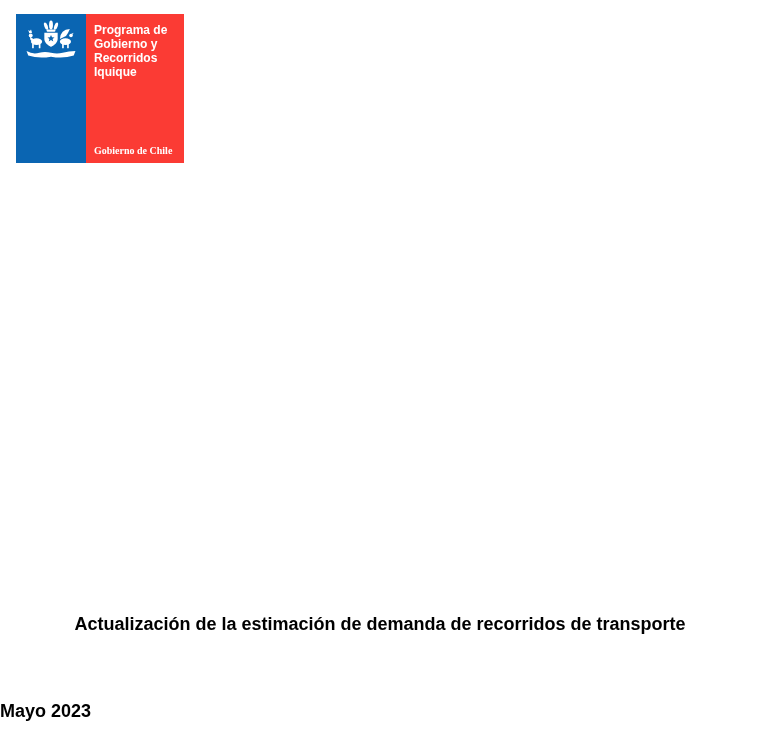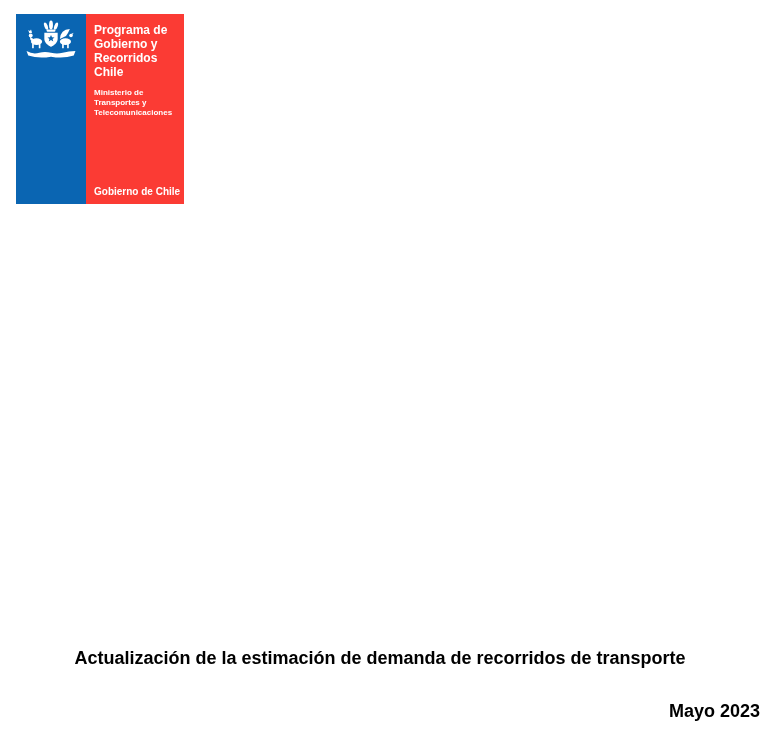--- a/index.html
+++ b/index.html
@@ -14,21 +14,21 @@
     height: 754px;
     background: #ffffff;
     overflow: hidden;
   }
   
   .logo {
     position: absolute;
     left: 16px;
     top: 14px;
     width: 168px;
-    height: 190px;
+    height: 149px;
     display: flex;
   }
   .logo-blue {
     width: 70px;
     height: 100%;
     background: var(--blue, #0A65B2);
     display: flex;
     justify-content: center;
     align-items: flex-start;
     padding-top: 6px;
@@ -55,42 +55,43 @@
     line-height: 10px;
     font-weight: bold;
   }
   .government-label {
     position: absolute;
     left: 8px;
     bottom: 7px;
     font-size: 10px;
     font-weight: bold;
     white-space: nowrap;
+    font-family: Liberation Serif, serif;
   }
   .coat-of-arms { display: block; }
   .coat-of-arms .emblem { fill: #ffffff; }
   .coat-of-arms .star { fill: var(--blue, #0A65B2); }
   
   .title-block {
     position: absolute;
-    top: 647px;
+    top: 613px;
     left: 0;
     width: 760px;
     text-align: center;
     font-weight: bold;
     font-size: 18px;
     line-height: 23px;
     color: #000000;
   }
   .date-line {
     position: absolute;
     top: 701px;
     left: 0;
     width: 760px;
-    text-align: right;
+    text-align: left;
     font-weight: bold;
     font-size: 18px;
     color: #000000;
   }
 </style>
 </head>
 <body>
 
 <div class="page">
 
@@ -123,26 +124,21 @@
           <path d="M6 56 q12 7 23 3 q10 -3 21 0 q11 3 21 0 q11 -3 23 -3 l-3 8 q-19 6 -41 2 q-22 4 -41 -2 z"></path>
         </g>
         <polygon class="star" points="50,27 51.9,31.2 56.3,31.4 52.9,34.2 54.1,38.5 50,36 45.9,38.5 47.1,34.2 43.7,31.4 48.1,31.2"></polygon>
       </svg>
     </div>
     <div class="logo-red">
       <div class="program-name">
         <div>Programa de</div>
         <div>Gobierno y</div>
         <div>Recorridos</div>
-        <div>Chile</div>
-      </div>
-      <div class="ministry-name">
-        <div>Ministerio de</div>
-        <div>Transportes y</div>
-        <div>Telecomunicaciones</div>
+        <div>Iquique</div>
       </div>
       <div class="government-label">Gobierno de Chile</div>
     </div>
   </div>
 
   <div class="title-block">
     <div>Actualización de la estimación de demanda de recorridos de transporte</div>
   </div>
 
   <div class="date-line">Mayo 2023</div>

